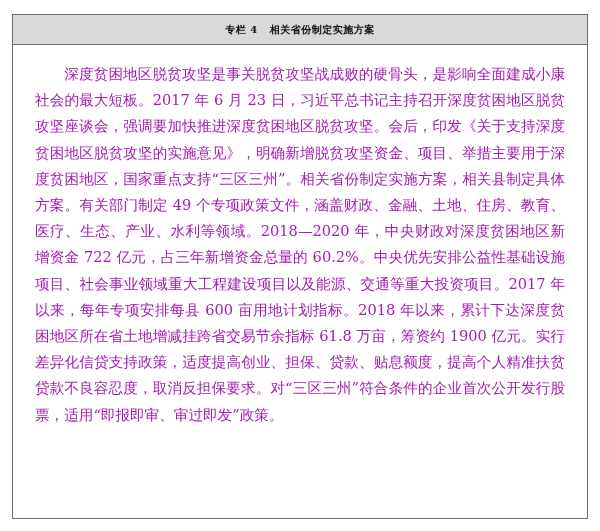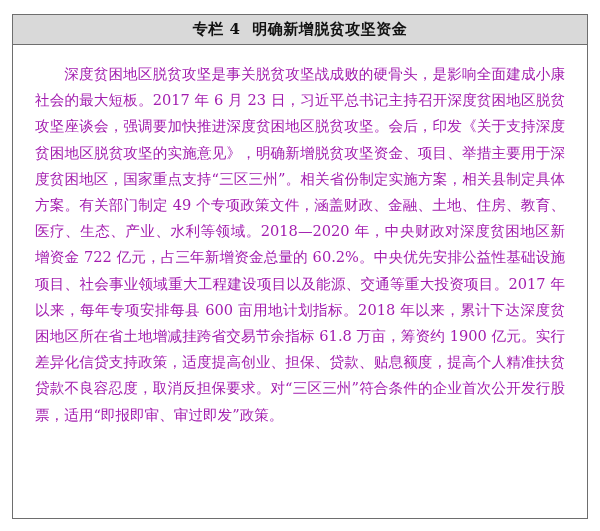--- a/index.html
+++ b/index.html
@@ -35,21 +35,21 @@
     border-bottom: 1px solid #6e6e6e;
     display: flex;
     align-items: center;
     justify-content: center;
   }
   .box-header .title-wrap {
     display: flex;
     align-items: baseline;
     gap: 12px;
     font-weight: bold;
-    font-size: 15px;
+    font-size: 10px;
     letter-spacing: 0.5px;
     color: #111111;
   }
   .box-header .label {
     font-weight: bold;
   }
   .box-body {
     box-sizing: border-box;
     padding: 16px 22px 10px 22px;
   }
@@ -64,20 +64,20 @@
   }
 </style>
 </head>
 <body>
 
 <div class="page">
   <div class="box">
     <div class="box-header">
       <div class="title-wrap">
         <span class="label">专栏 4</span>
-        <span class="title">明确新增脱贫攻坚资金</span>
+        <span class="title">相关省份制定实施方案</span>
       </div>
     </div>
     <div class="box-body">
       <p class="para">深度贫困地区脱贫攻坚是事关脱贫攻坚战成败的硬骨头，是影响全面建成小康社会的最大短板。2017 年 6 月 23 日，习近平总书记主持召开深度贫困地区脱贫攻坚座谈会，强调要加快推进深度贫困地区脱贫攻坚。会后，印发《关于支持深度贫困地区脱贫攻坚的实施意见》，明确新增脱贫攻坚资金、项目、举措主要用于深度贫困地区，国家重点支持“三区三州”。相关省份制定实施方案，相关县制定具体方案。有关部门制定 49 个专项政策文件，涵盖财政、金融、土地、住房、教育、医疗、生态、产业、水利等领域。2018—2020 年，中央财政对深度贫困地区新增资金 722 亿元，占三年新增资金总量的 60.2%。中央优先安排公益性基础设施项目、社会事业领域重大工程建设项目以及能源、交通等重大投资项目。2017 年以来，每年专项安排每县 600 亩用地计划指标。2018 年以来，累计下达深度贫困地区所在省土地增减挂跨省交易节余指标 61.8 万亩，筹资约 1900 亿元。实行差异化信贷支持政策，适度提高创业、担保、贷款、贴息额度，提高个人精准扶贫贷款不良容忍度，取消反担保要求。对“三区三州”符合条件的企业首次公开发行股票，适用“即报即审、审过即发”政策。</p>
     </div>
   </div>
 </div>
 
 </body></html>

